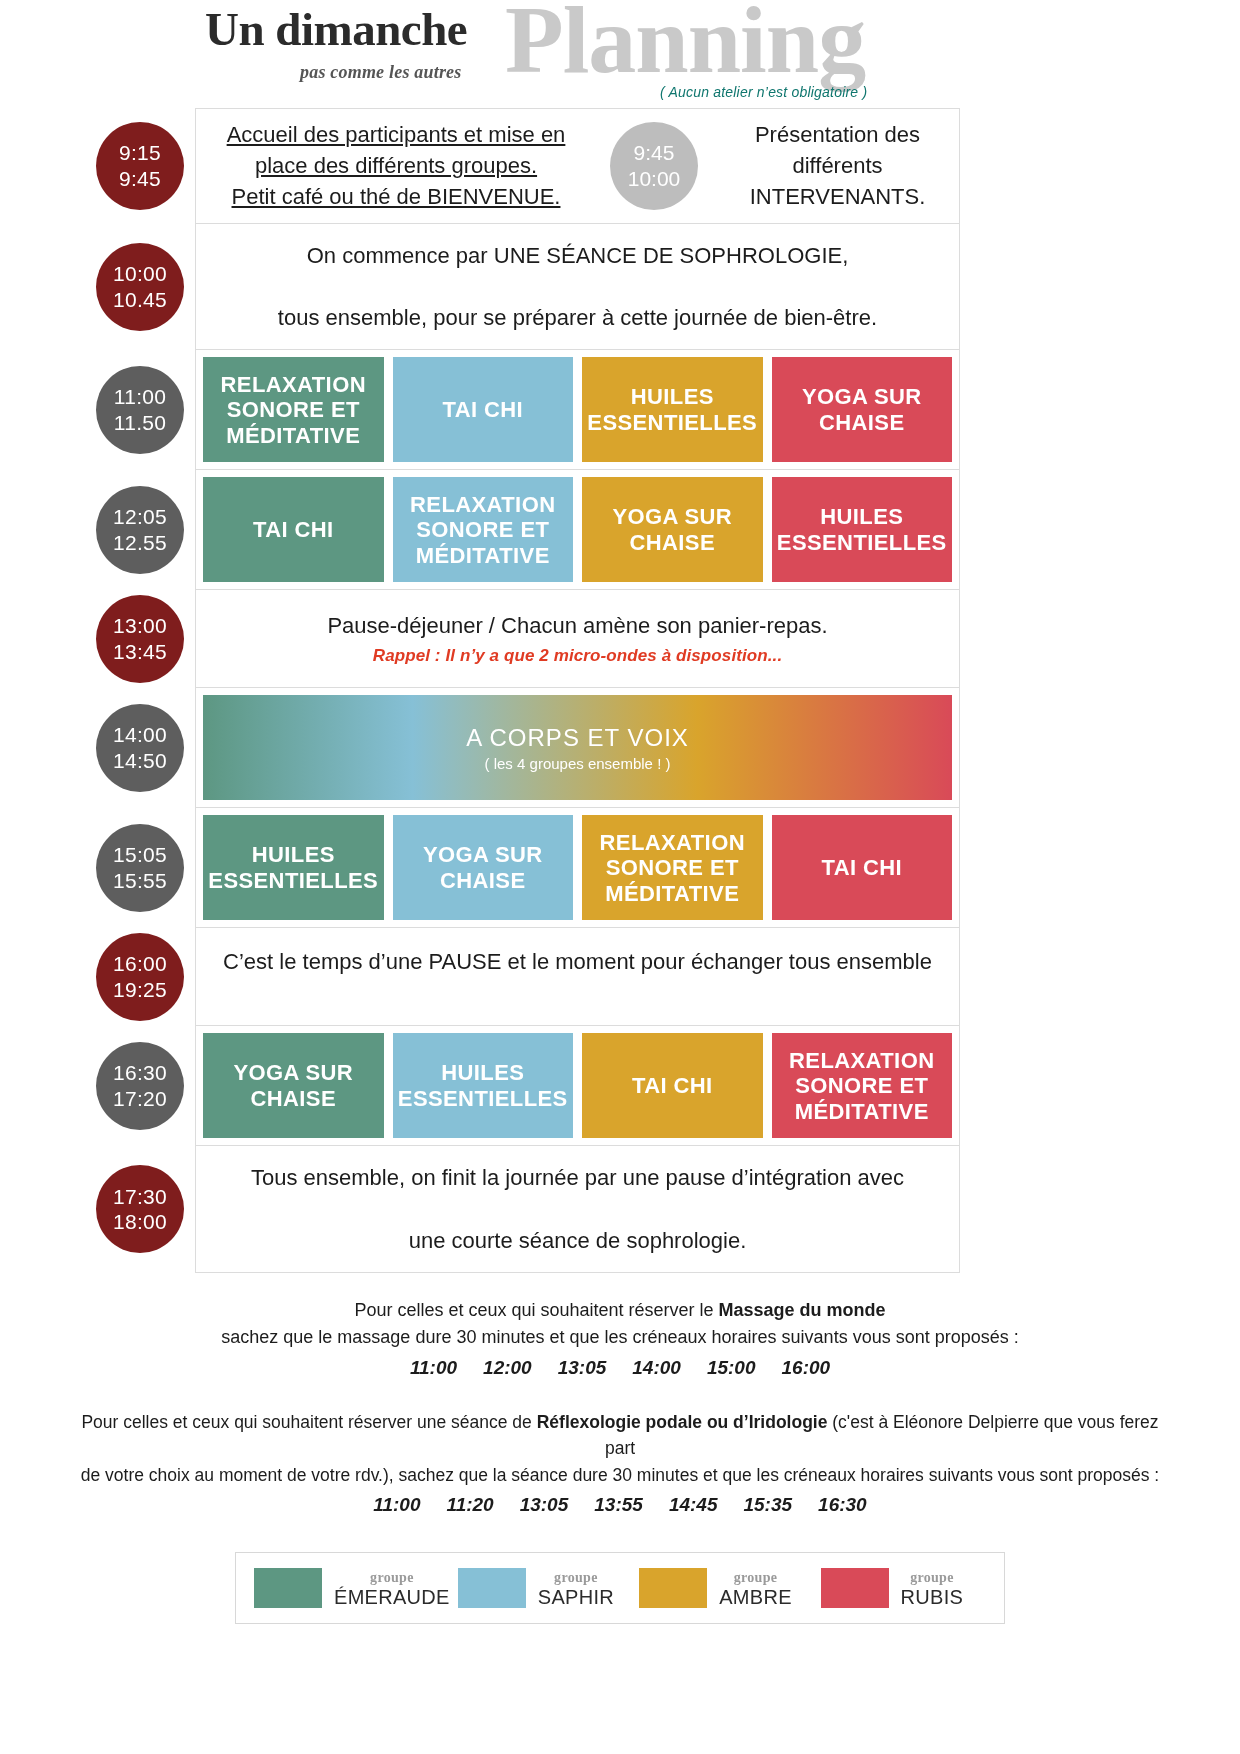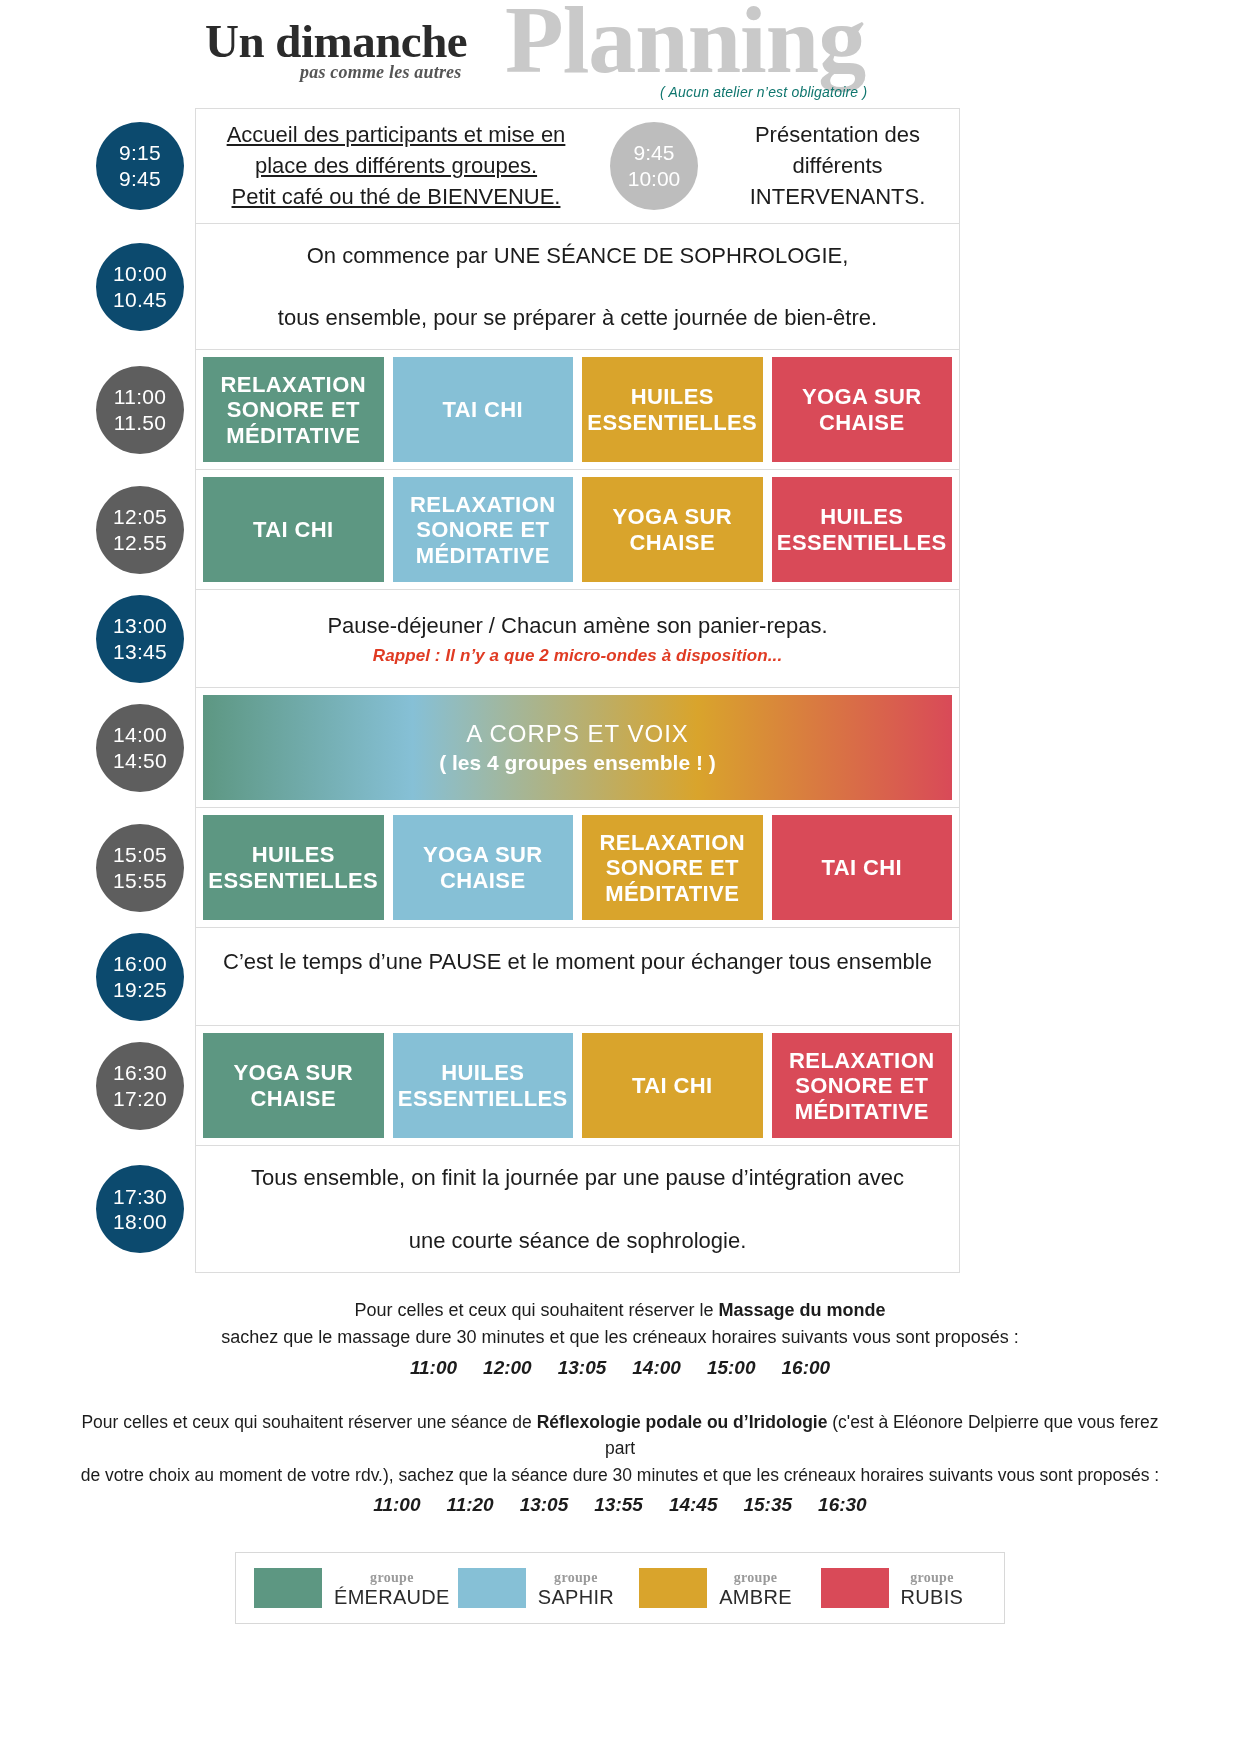--- a/index.html
+++ b/index.html
@@ -13,21 +13,21 @@
 
   
   .header { position: relative; height: 108px; }
   .hdr-planning {
     position: absolute; left: 505px; top: -8px;
     font-family: "Liberation Serif", serif;
     font-weight: bold; font-size: 96px; letter-spacing: -1px;
     color: #c9c9c9; line-height: 1;
   }
   .hdr-main {
-    position: absolute; left: 205px; top: 18px;
+    position: absolute; left: 205px; top: 6px;
     font-family: "Liberation Serif", serif;
     font-weight: bold; font-size: 47px; color: #2b2b2b;
     letter-spacing: -0.5px; line-height: 1;
   }
   .hdr-sub {
     position: absolute; left: 300px; top: 62px;
     font-family: "Liberation Serif", serif;
     font-style: italic; font-weight: bold; font-size: 18px;
     color: #555; letter-spacing: 0.2px;
   }
@@ -51,21 +51,21 @@
   .bubble {
     position: absolute; left: -100px; top: 50%;
     transform: translateY(-50%);
     width: 88px; height: 88px; border-radius: 50%;
     display: flex; flex-direction: column;
     align-items: center; justify-content: center;
     color: #fff; font-size: 21px; line-height: 1.22;
     letter-spacing: .3px; z-index: 4;
   }
   .bubble.dark { background: #5e5e5e; }
-  .bubble.light { background: #0c4a6e; }
+  .bubble.light { background: #7f1d1d; }
 
   .bubble-inline {
     width: 88px; height: 88px; border-radius: 50%;
     display: flex; flex-direction: column;
     align-items: center; justify-content: center;
     color: #fff; font-size: 21px; line-height: 1.22;
     background: #bdbdbd; flex: 0 0 auto;
   }
 
   .txtcell {
@@ -103,21 +103,21 @@
   .c-rubis    { background: #d94a58; }
 
   .gradbar {
     margin: 7px; width: calc(100% - 14px); min-height: 105px;
     display: flex; flex-direction: column;
     align-items: center; justify-content: center;
     color: #fff; text-align: center;
     background: linear-gradient(90deg,#5d9782 0%, #86c0d6 28%, #d9a42c 66%, #d94a58 100%);
   }
   .gradbar .big { font-size: 24px; font-weight: normal; letter-spacing: 1px; }
-  .gradbar .small { font-size: 21px; font-weight: bold; margin-top: 3px; }
+  .gradbar .small { font-size: 15px; font-weight: normal; margin-top: 3px; }
 
   
   .footer { margin-top: 24px; text-align: center; }
   .f-line { font-size: 18px; line-height: 1.5; }
   .f-line b { font-weight: bold; }
   .slots {
     font-style: italic; font-weight: bold; font-size: 19px;
     margin-top: 6px; display: flex; justify-content: center; gap: 26px;
   }
   .blk2 { margin-top: 30px; padding: 0 69px; }

